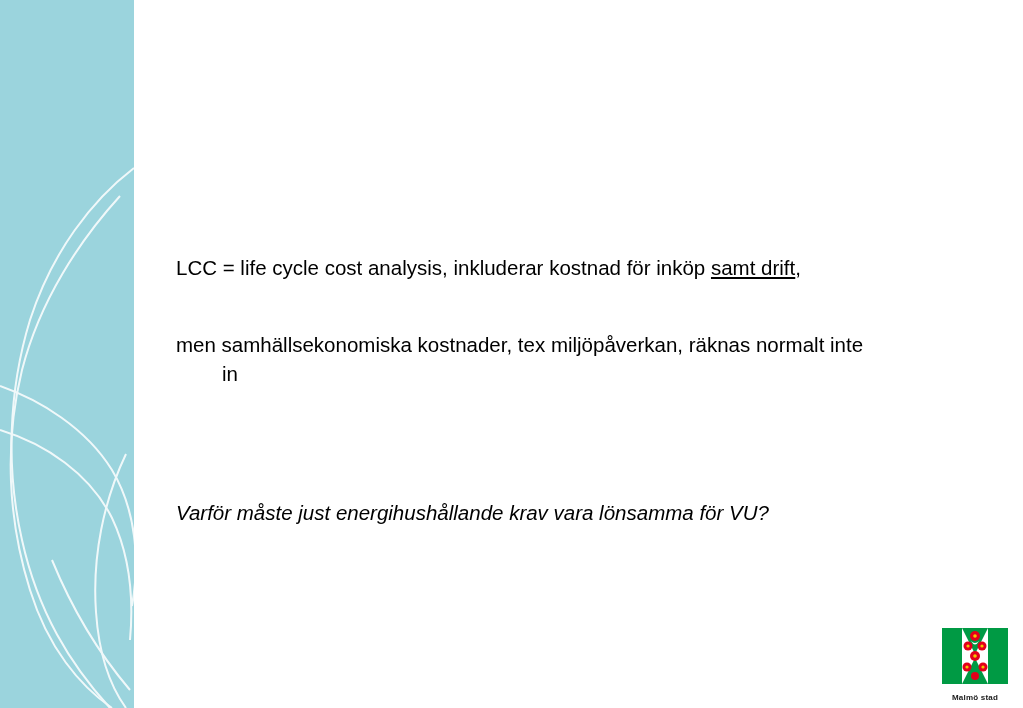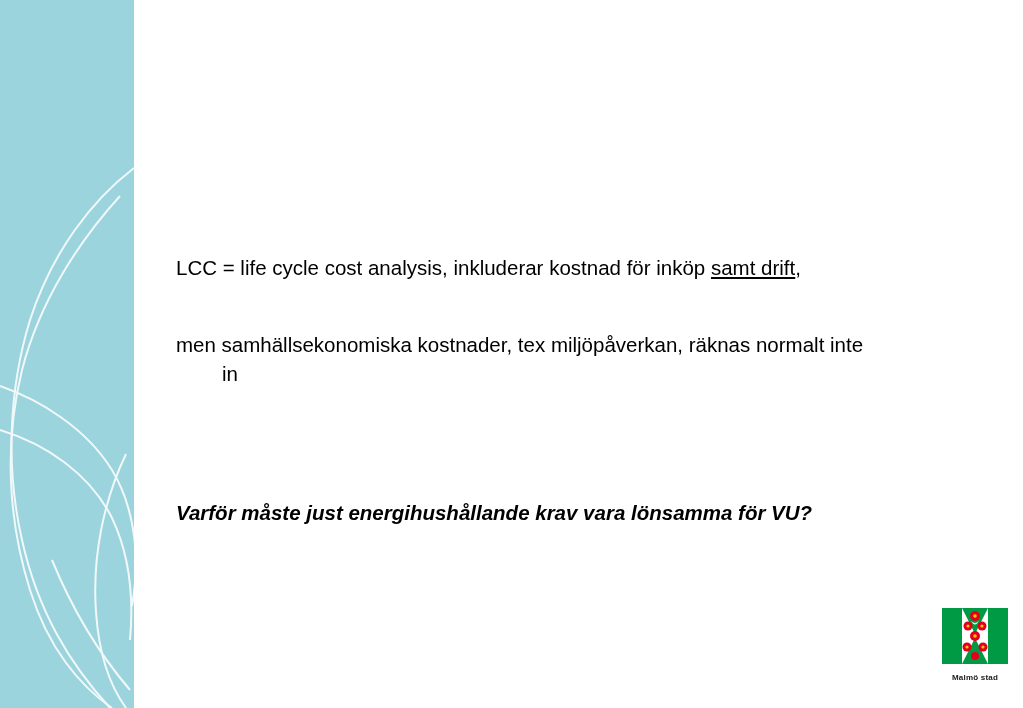--- a/index.html
+++ b/index.html
@@ -61,30 +61,30 @@
     text-decoration: underline;
   }
   .question {
     position: absolute;
     left: 176px;
     top: 498px;
     width: 720px;
     font-size: 20.5px;
     line-height: 29px;
     font-style: italic;
-    font-weight: bold;
+    font-weight: normal;
     color: #000000;
     padding-left: 46px;
     text-indent: -46px;
   }
   
   .logo {
     position: absolute;
     left: 938px;
-    top: 604px;
+    top: 624px;
     width: 74px;
     height: 78px;
   }
   .logo-text {
     position: absolute;
     left: 0;
     bottom: 0;
     width: 74px;
     text-align: center;
     font-size: 8px;

